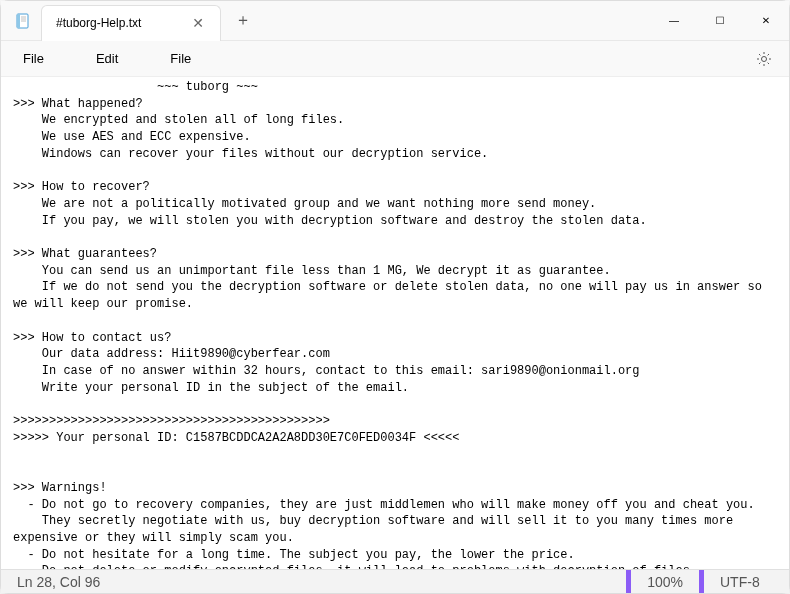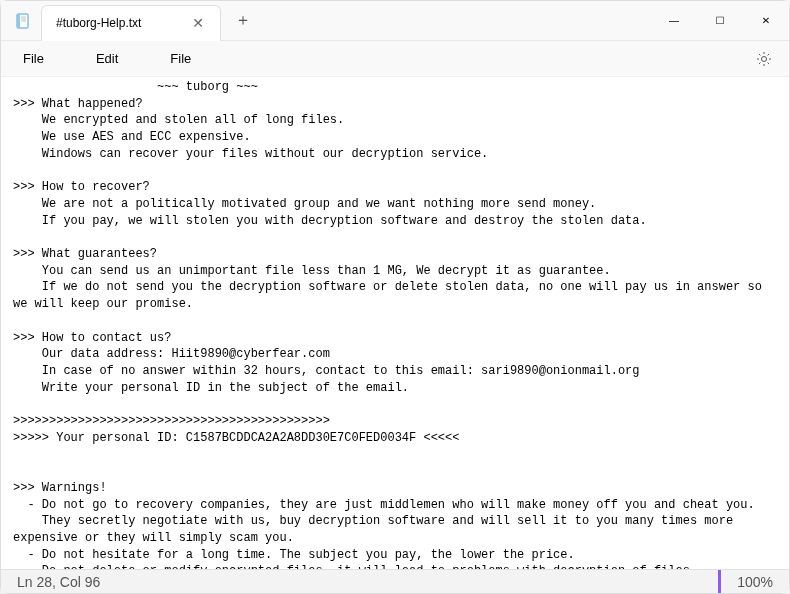--- a/index.html
+++ b/index.html
@@ -105,21 +105,21 @@
       height: 24px;
       display: flex;
       align-items: center;
       background: #f3f3f3;
       border-top: 1px solid #e0e0e0;
       font-size: 14px;
       color: #555;
     }
     .status-cell {
       padding: 0 16px;
-      border-left: 3px solid #8b5cf6;
+      border-left: 5px solid #8b5cf6;
       height: 100%;
       display: flex;
       align-items: center;
     }
     .status-cell:first-child { border-left: none; }
     .status-spacer { flex: 1; }
   </style>
 </head>
 <body>
 
@@ -189,15 +189,16 @@
 <span>  - Do not go to recovery companies, they are just middlemen who will make money off you and cheat you.</span>
 <span>    They secretly negotiate with us, buy decryption software and will sell it to you many times more</span>
 <span>expensive or they will simply scam you.</span>
 <span>  - Do not hesitate for a long time. The subject you pay, the lower the price.</span>
 <span>  - Do not delete or modify encrypted files, it will lead to problems with decryption of files.</span></div>
 
   <div class="statusbar">
     <div class="status-cell">Ln 28, Col 96</div>
     <div class="status-spacer"></div>
     <div class="status-cell">100%</div>
+    <div class="status-cell" style="min-width:90px">UTF-8</div>
   </div>
 
 </div>
 
 </body></html>

